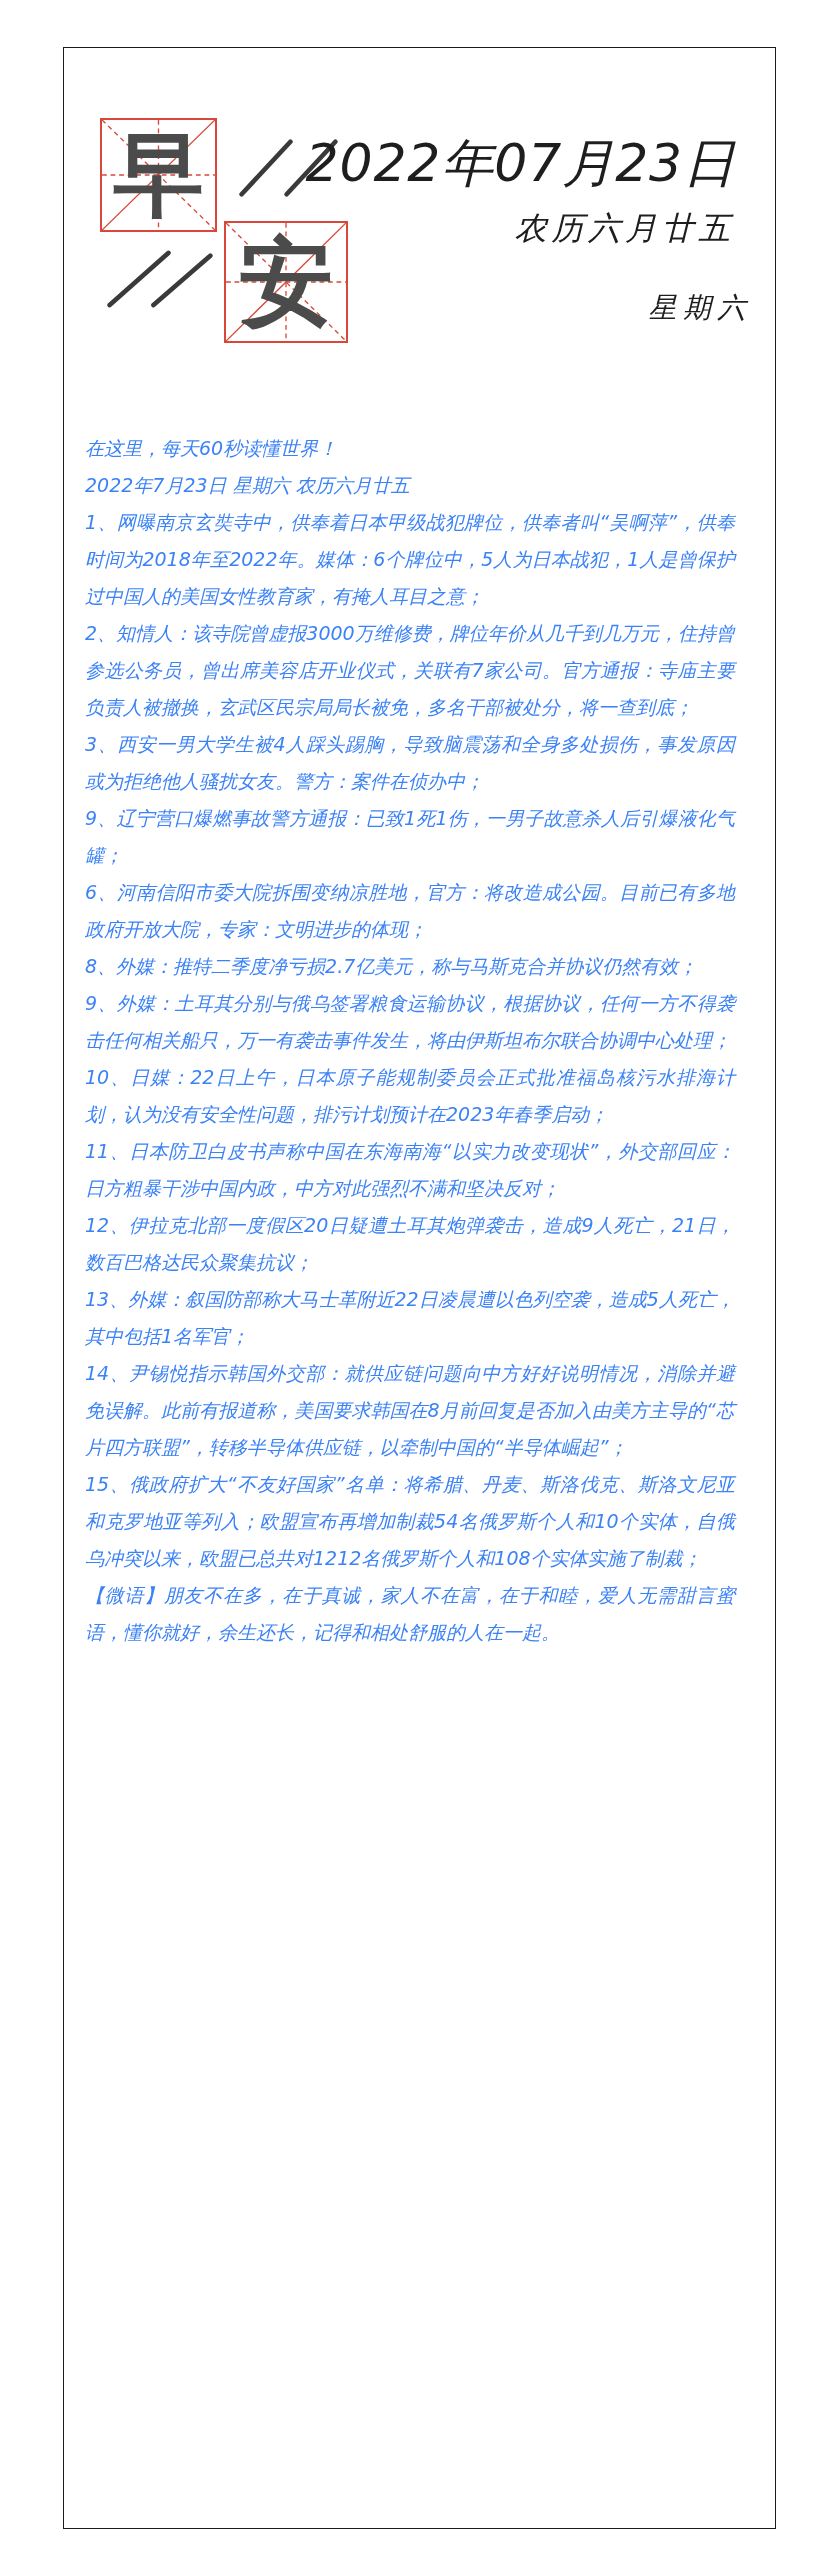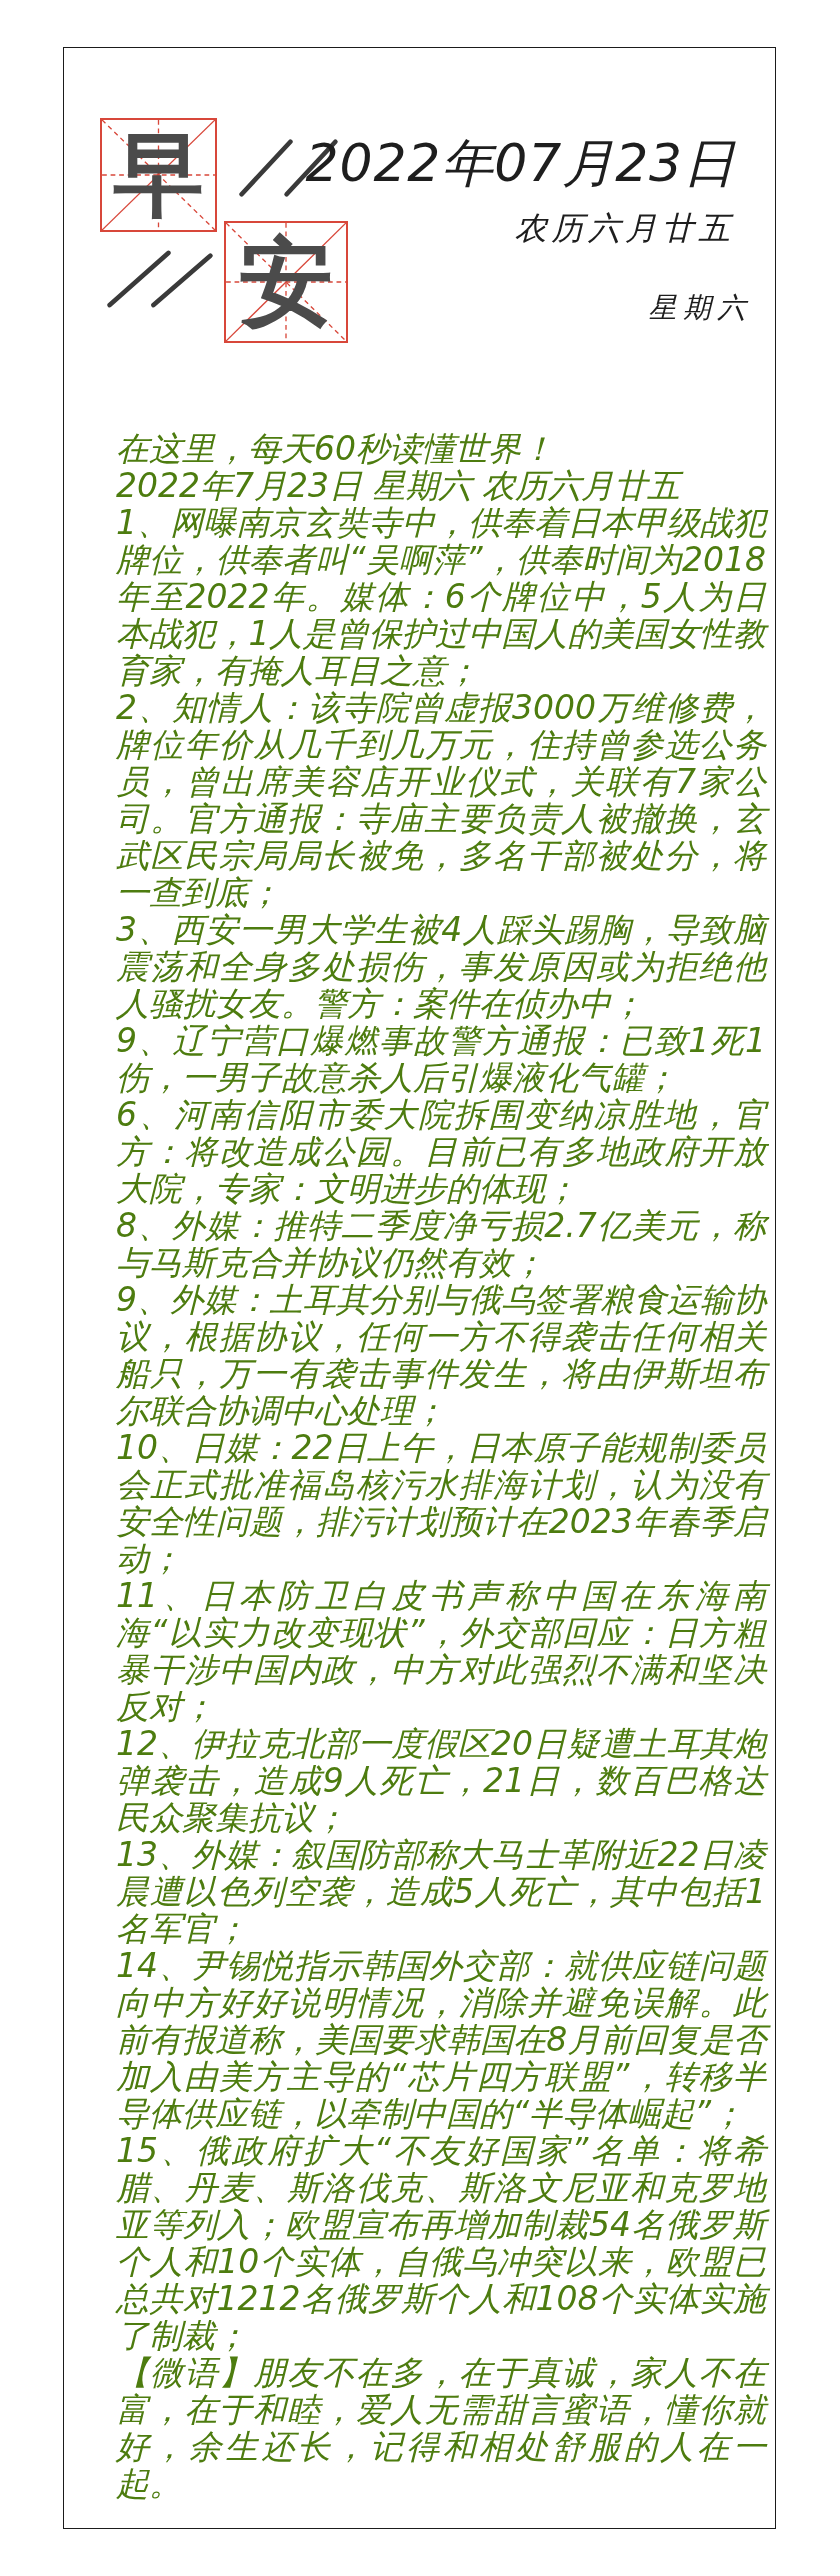--- a/index.html
+++ b/index.html
@@ -32,22 +32,22 @@
   .box-an .grid-char{font-size:95px;}
   
   .slashes{position:absolute;}
   
   .hand{font-style:italic;color:#1e1e1e;}
   .hdr-date{position:absolute;top:129px;right:104px;font-size:52px;letter-spacing:0.9px;white-space:nowrap;}
   .hdr-lunar{position:absolute;top:207px;right:105px;font-size:32px;letter-spacing:4.7px;white-space:nowrap;}
   .hdr-week{position:absolute;top:281px;right:88px;font-size:28px;letter-spacing:6.5px;white-space:nowrap;margin-top:8px;}
   
   .body-text{
-    position:absolute;left:116px;top:430px;width:650px;
-    font-size:33px;line-height:37px;color:#4d7c0f;
+    position:absolute;left:85px;top:430px;width:650px;
+    font-size:19px;line-height:37px;color:#3b82f6;
     text-align:justify;text-justify:inter-ideograph;
   }
   .body-text p{margin:0;padding:0;}
 </style>
 </head>
 <body>
 
 <div class="canvas">
 
   <div class="frame"></div>

